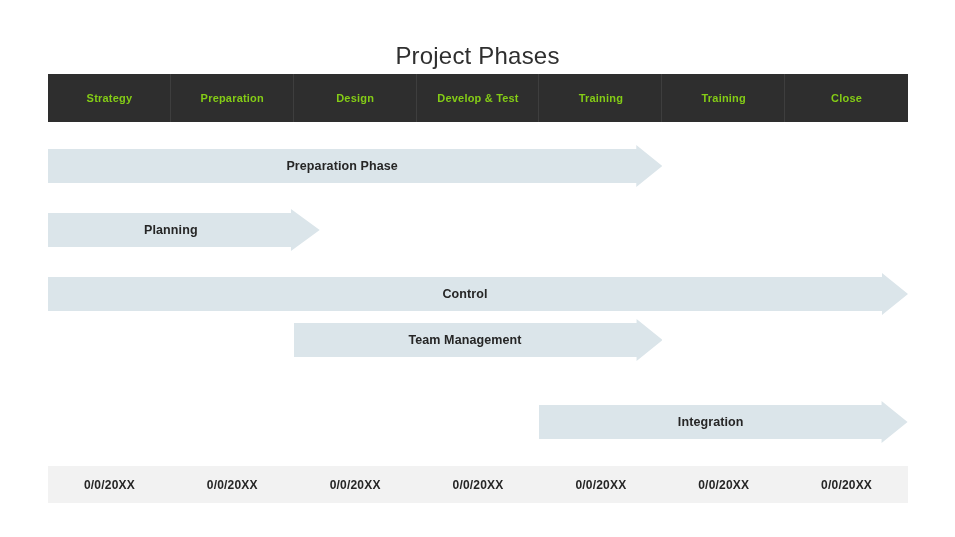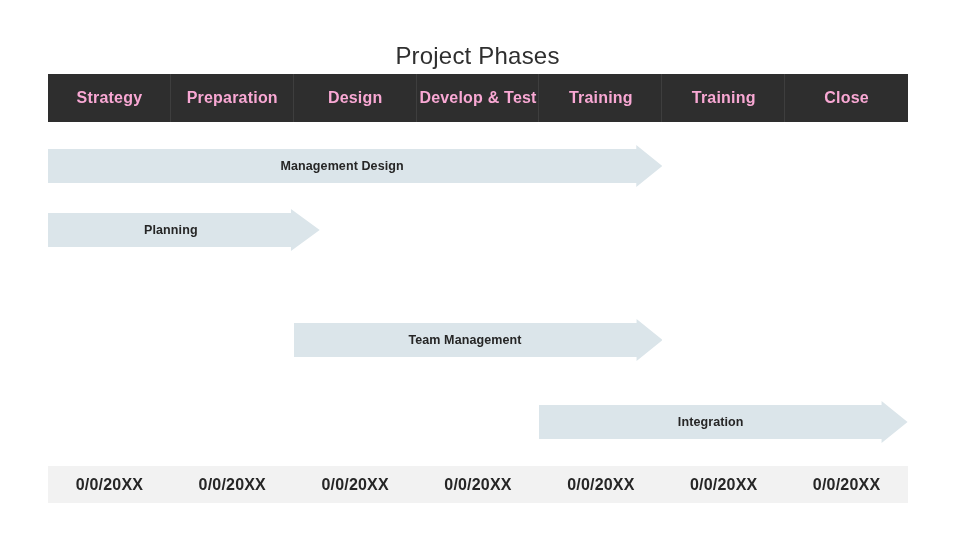--- a/index.html
+++ b/index.html
@@ -47,22 +47,22 @@
     width: 860px;
     height: 48px;
     background: #2e2e2e;
     display: flex;
   }
   .phase-cell {
     flex: 1 1 0;
     display: flex;
     align-items: center;
     justify-content: center;
-    color: #f9a8d4;
-    font-size: 16px;
+    color: #84cc16;
+    font-size: 11px;
     font-weight: bold;
     letter-spacing: 0.2px;
     box-shadow: inset -1px 0 0 #3e3e3e;
     white-space: nowrap;
   }
   .phase-cell:last-child { box-shadow: none; }
 
   
   #plot-area {
     position: absolute;
@@ -110,21 +110,21 @@
     width: 860px;
     height: 37px;
     background: #f2f2f2;
     display: flex;
   }
   .date-cell {
     flex: 1 1 0;
     display: flex;
     align-items: center;
     justify-content: center;
-    font-size: 16px;
+    font-size: 12px;
     font-weight: bold;
     color: #262626;
     letter-spacing: 0.2px;
     white-space: nowrap;
   }
 </style>
 </head>
 <body>
 
 <div id="slide">
@@ -140,30 +140,36 @@
     <div class="phase-cell">Training</div>
     <div class="phase-cell">Close</div>
   </div>
 
   <div id="plot-area">
 
     <div class="arrow-row" id="arrow-0" style="left: 48px; width: 614.286px; top: 145px;">
       <svg class="arrow-shape" viewBox="0 0 100 42" preserveAspectRatio="none">
         <polygon points="0,4 95.76744186046511,4 95.76744186046511,0 100,21 95.76744186046511,42 95.76744186046511,38 0,38" fill="#dbe5ea"></polygon>
       </svg>
-      <div class="arrow-label" style="padding-right: 26px;">Management Design</div>
+      <div class="arrow-label" style="padding-right: 26px;">Preparation Phase</div>
     </div>
 
     <div class="arrow-row" id="arrow-1" style="left: 48px; width: 245.714px; top: 209px; padding-left: 26px;">
       <svg class="arrow-shape" viewBox="0 0 100 42" preserveAspectRatio="none">
         <polygon points="0,4 89.4186046511628,4 89.4186046511628,0 100,21 89.4186046511628,42 89.4186046511628,38 0,38" fill="#dbe5ea"></polygon>
       </svg>
       <div class="arrow-label" style="padding-right: 26px;">Planning</div>
     </div>
 
+    <div class="arrow-row" id="arrow-2" style="left: 48px; width: 860px; top: 273px;">
+      <svg class="arrow-shape" viewBox="0 0 100 42" preserveAspectRatio="none">
+        <polygon points="0,4 96.97674418604652,4 96.97674418604652,0 100,21 96.97674418604652,42 96.97674418604652,38 0,38" fill="#dbe5ea"></polygon>
+      </svg>
+      <div class="arrow-label" style="padding-right: 26px;">Control</div>
+    </div>
 
     <div class="arrow-row" id="arrow-3" style="left: 293.714px; width: 368.571px; top: 319px;">
       <svg class="arrow-shape" viewBox="0 0 100 42" preserveAspectRatio="none">
         <polygon points="0,4 92.94573643410853,4 92.94573643410853,0 100,21 92.94573643410853,42 92.94573643410853,38 0,38" fill="#dbe5ea"></polygon>
       </svg>
       <div class="arrow-label" style="padding-right: 26px;">Team Management</div>
     </div>
 
     <div class="arrow-row" id="arrow-4" style="left: 539.429px; width: 368.571px; top: 401px;">
       <svg class="arrow-shape" viewBox="0 0 100 42" preserveAspectRatio="none">

